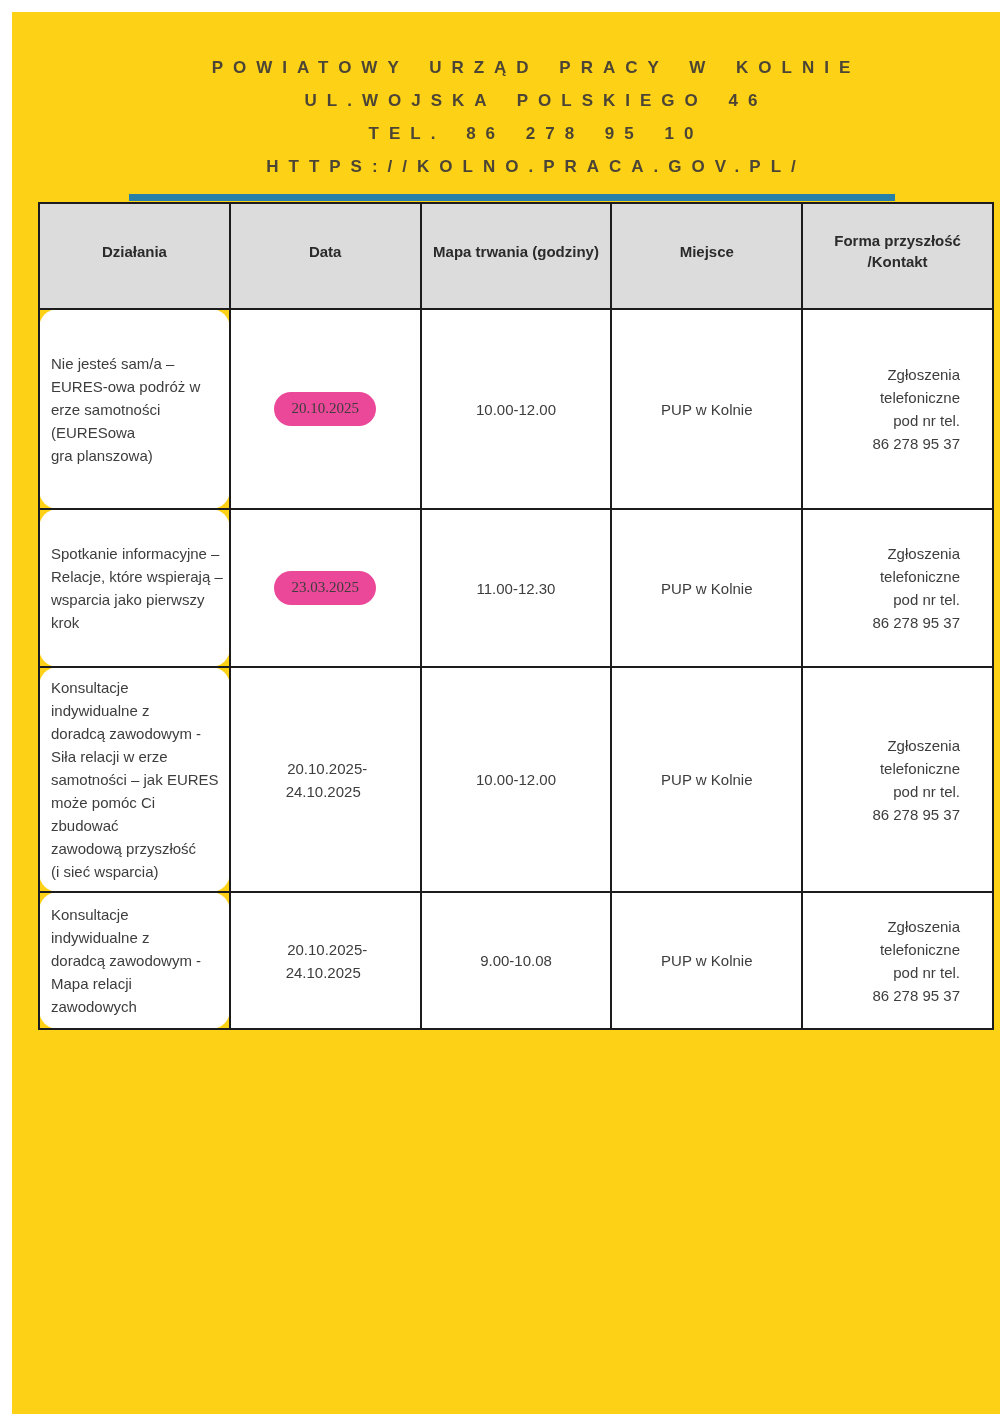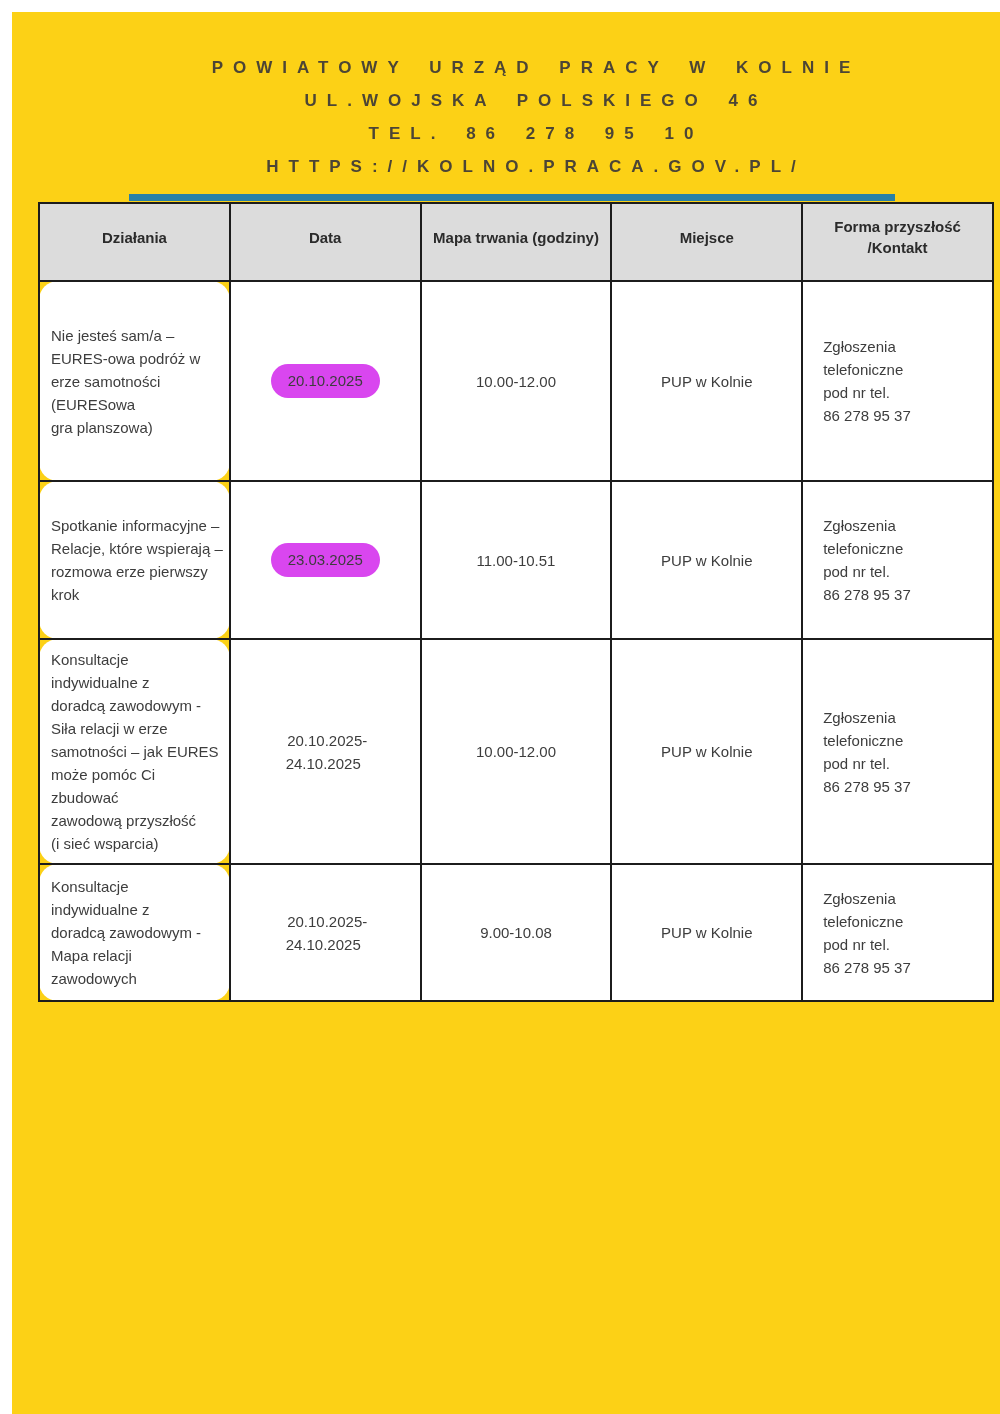--- a/index.html
+++ b/index.html
@@ -49,21 +49,21 @@
     table-layout: fixed;
   }
   table.events col { width: 20%; }
 
   table.events th,
   table.events td {
     border: 2px solid #1C1C1C;
     vertical-align: middle;
   }
 
-  table.events thead tr { height: 78px; }
+  table.events thead tr { height: 106px; }
   table.events thead th {
     background: #DCDCDC;
     font-size: 15px;
     font-weight: bold;
     color: #2B2B2B;
     text-align: center;
     line-height: 21px;
     white-space: pre-line;
     padding: 0 2px 10px 2px;
   }
@@ -85,32 +85,33 @@
     padding: 8px 4px 8px 11px;
     white-space: pre-line;
     border-radius: 19px;
   }
   td.center-cell {
     text-align: center;
     white-space: pre-line;
     line-height: 21px;
   }
   td.contact-cell {
-    text-align: left;
+    text-align: right;
     white-space: pre-line;
     line-height: 21px;
-    padding: 0 20px;
+    padding: 0 32px;
   }
 
   .date-pill {
     display: inline-block;
-    background: #d946ef;
+    background: #ec4899;
     border-radius: 19px;
     padding: 5px 17px 6px 17px;
     white-space: nowrap;
+    font-family: Liberation Serif, serif;
   }
   .date-plain { white-space: pre-line; }
 </style>
 </head>
 <body>
 
 <div class="page">
 
   <div class="header-block">
     <div class="header-line">POWIATOWY URZĄD PRACY W KOLNIE</div>
@@ -150,24 +151,24 @@
         <td class="center-cell">10.00-12.00</td>
         <td class="center-cell">PUP w Kolnie</td>
         <td class="contact-cell">Zgłoszenia
 telefoniczne
 pod nr tel.
 86 278 95 37</td>
       </tr>
       <tr class="row-2">
         <td class="activity-cell">Spotkanie informacyjne –
 Relacje, które wspierają –
-rozmowa erze pierwszy
+wsparcia jako pierwszy
 krok</td>
         <td class="center-cell"><span class="date-pill">23.03.2025</span></td>
-        <td class="center-cell">11.00-10.51</td>
+        <td class="center-cell">11.00-12.30</td>
         <td class="center-cell">PUP w Kolnie</td>
         <td class="contact-cell">Zgłoszenia
 telefoniczne
 pod nr tel.
 86 278 95 37</td>
       </tr>
       <tr class="row-3">
         <td class="activity-cell">Konsultacje
 indywidualne z
 doradcą zawodowym -

